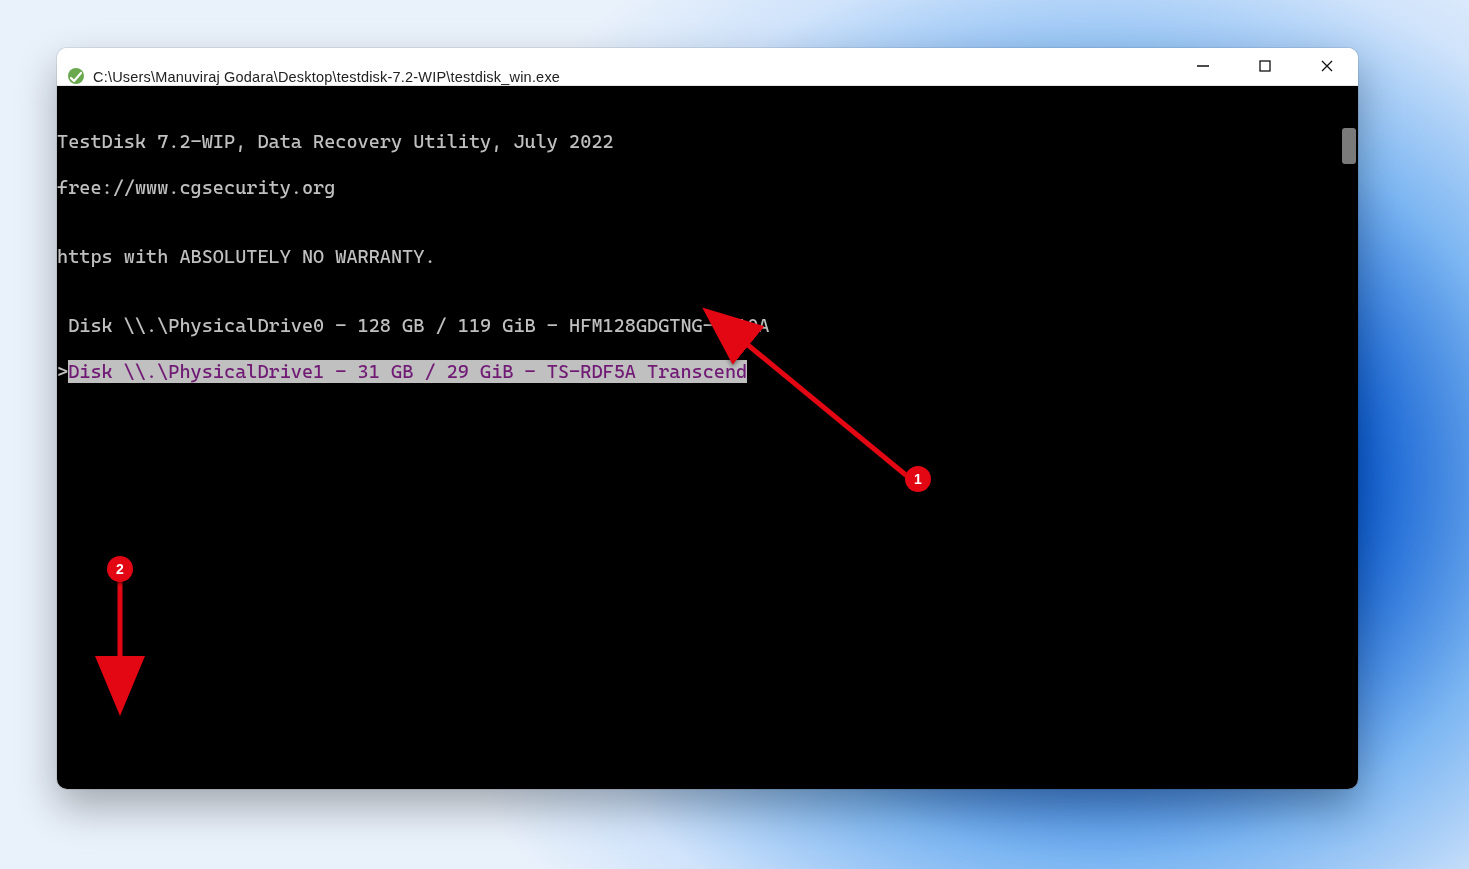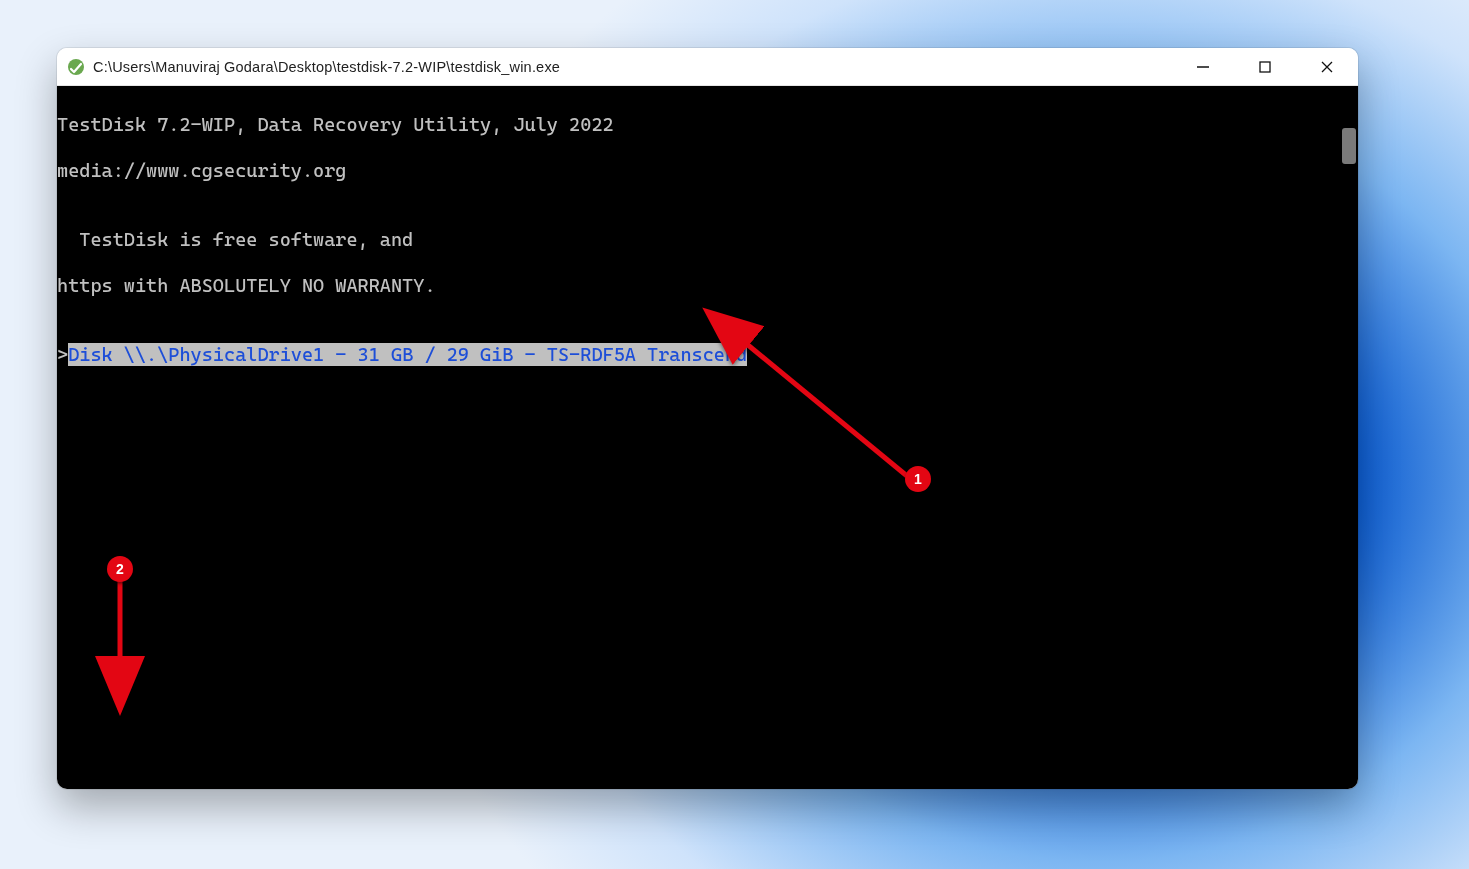--- a/index.html
+++ b/index.html
@@ -22,21 +22,21 @@
       border-radius: 10px;
       box-shadow: 0 18px 40px rgba(0,0,0,0.30), 0 0 0 1px rgba(0,0,0,0.08);
       overflow: hidden;
       display: flex;
       flex-direction: column;
     }
 
     .titlebar {
       height: 38px;
       display: flex;
-      align-items: center;
+      align-items: flex-end;
       padding-left: 10px;
       background: #fff;
       border-bottom: 1px solid #e6e6e6;
     }
     .app-icon {
       width: 18px; height: 18px; margin-right: 8px;
       display: inline-block;
     }
     .title-text { font-size: 14.5px; color: #222; letter-spacing: .2px; }
     .win-btns { margin-left: auto; display: flex; }
@@ -48,24 +48,25 @@
 
     .terminal-wrap { position: relative; flex: 1; background: #000; }
     .terminal {
       position: absolute; inset: 0;
       padding: 4px 0 0 0;
       font-family: 'Cascadia Mono','Consolas',monospace;
       font-size: 19px;
       line-height: 23px;
       color: #c0c0c0;
       white-space: pre;
+      margin-top: 17px;
     }
     .tline { padding-left: 0; }
     .sel-disk {
-      background: #c0c0c0; color: #1d4ed8;
+      background: #c0c0c0; color: #701a75;
       display: inline-block;
     }
 
     .scrollbar {
       position: absolute; right: 2px; top: 42px;
       width: 14px; height: 36px;
       background: #7a7a7a; border-radius: 3px;
     }
 
     
@@ -106,25 +107,25 @@
         <svg width="12" height="12" viewBox="0 0 12 12">
             <path d="M1 1l10 10M11 1L1 11" stroke="currentColor" stroke-width="1.3"></path>
           </svg>
       </div>
     </div>
   </div>
 
   <div class="terminal-wrap">
     <div class="terminal">
 <div class="tline">TestDisk 7.2-WIP, Data Recovery Utility, July 2022</div>
-<div class="tline">media://www.cgsecurity.org</div>
+<div class="tline">free://www.cgsecurity.org</div>
 <div class="tline"></div>
-<div class="tline">  TestDisk is free software, and</div>
 <div class="tline">https with ABSOLUTELY NO WARRANTY.</div>
 <div class="tline"></div>
+<div class="tline"> Disk \\.\PhysicalDrive0 - 128 GB / 119 GiB - HFM128GDGTNG-87A0A</div>
 <div class="tline"><span>&gt;</span><span class="sel-disk">Disk \\.\PhysicalDrive1 - 31 GB / 29 GiB - TS-RDF5A Transcend</span></div>
 <div class="tline">&nbsp;</div>
 <div class="tline">&nbsp;</div>
 <div class="tline">&nbsp;</div>
 <div class="tline">&nbsp;</div>
 <div class="tline">&nbsp;</div>
 <div class="tline">&nbsp;</div>
 
 
 

